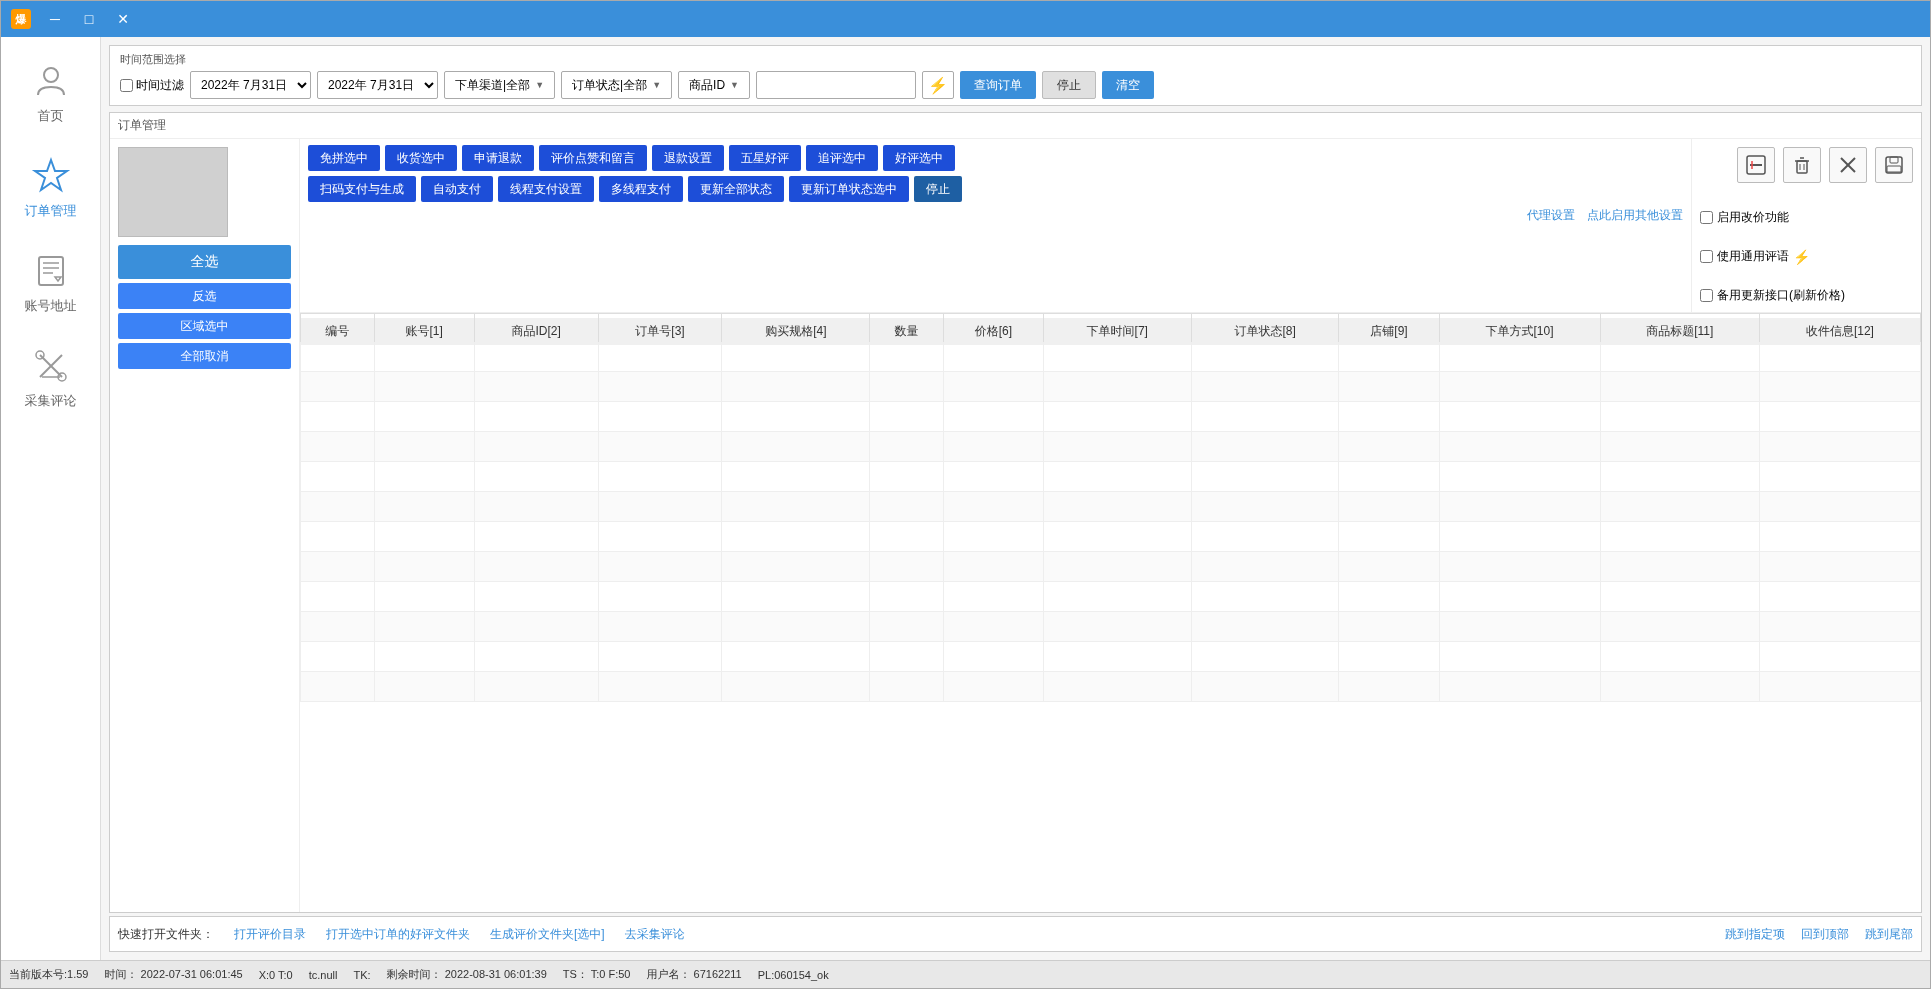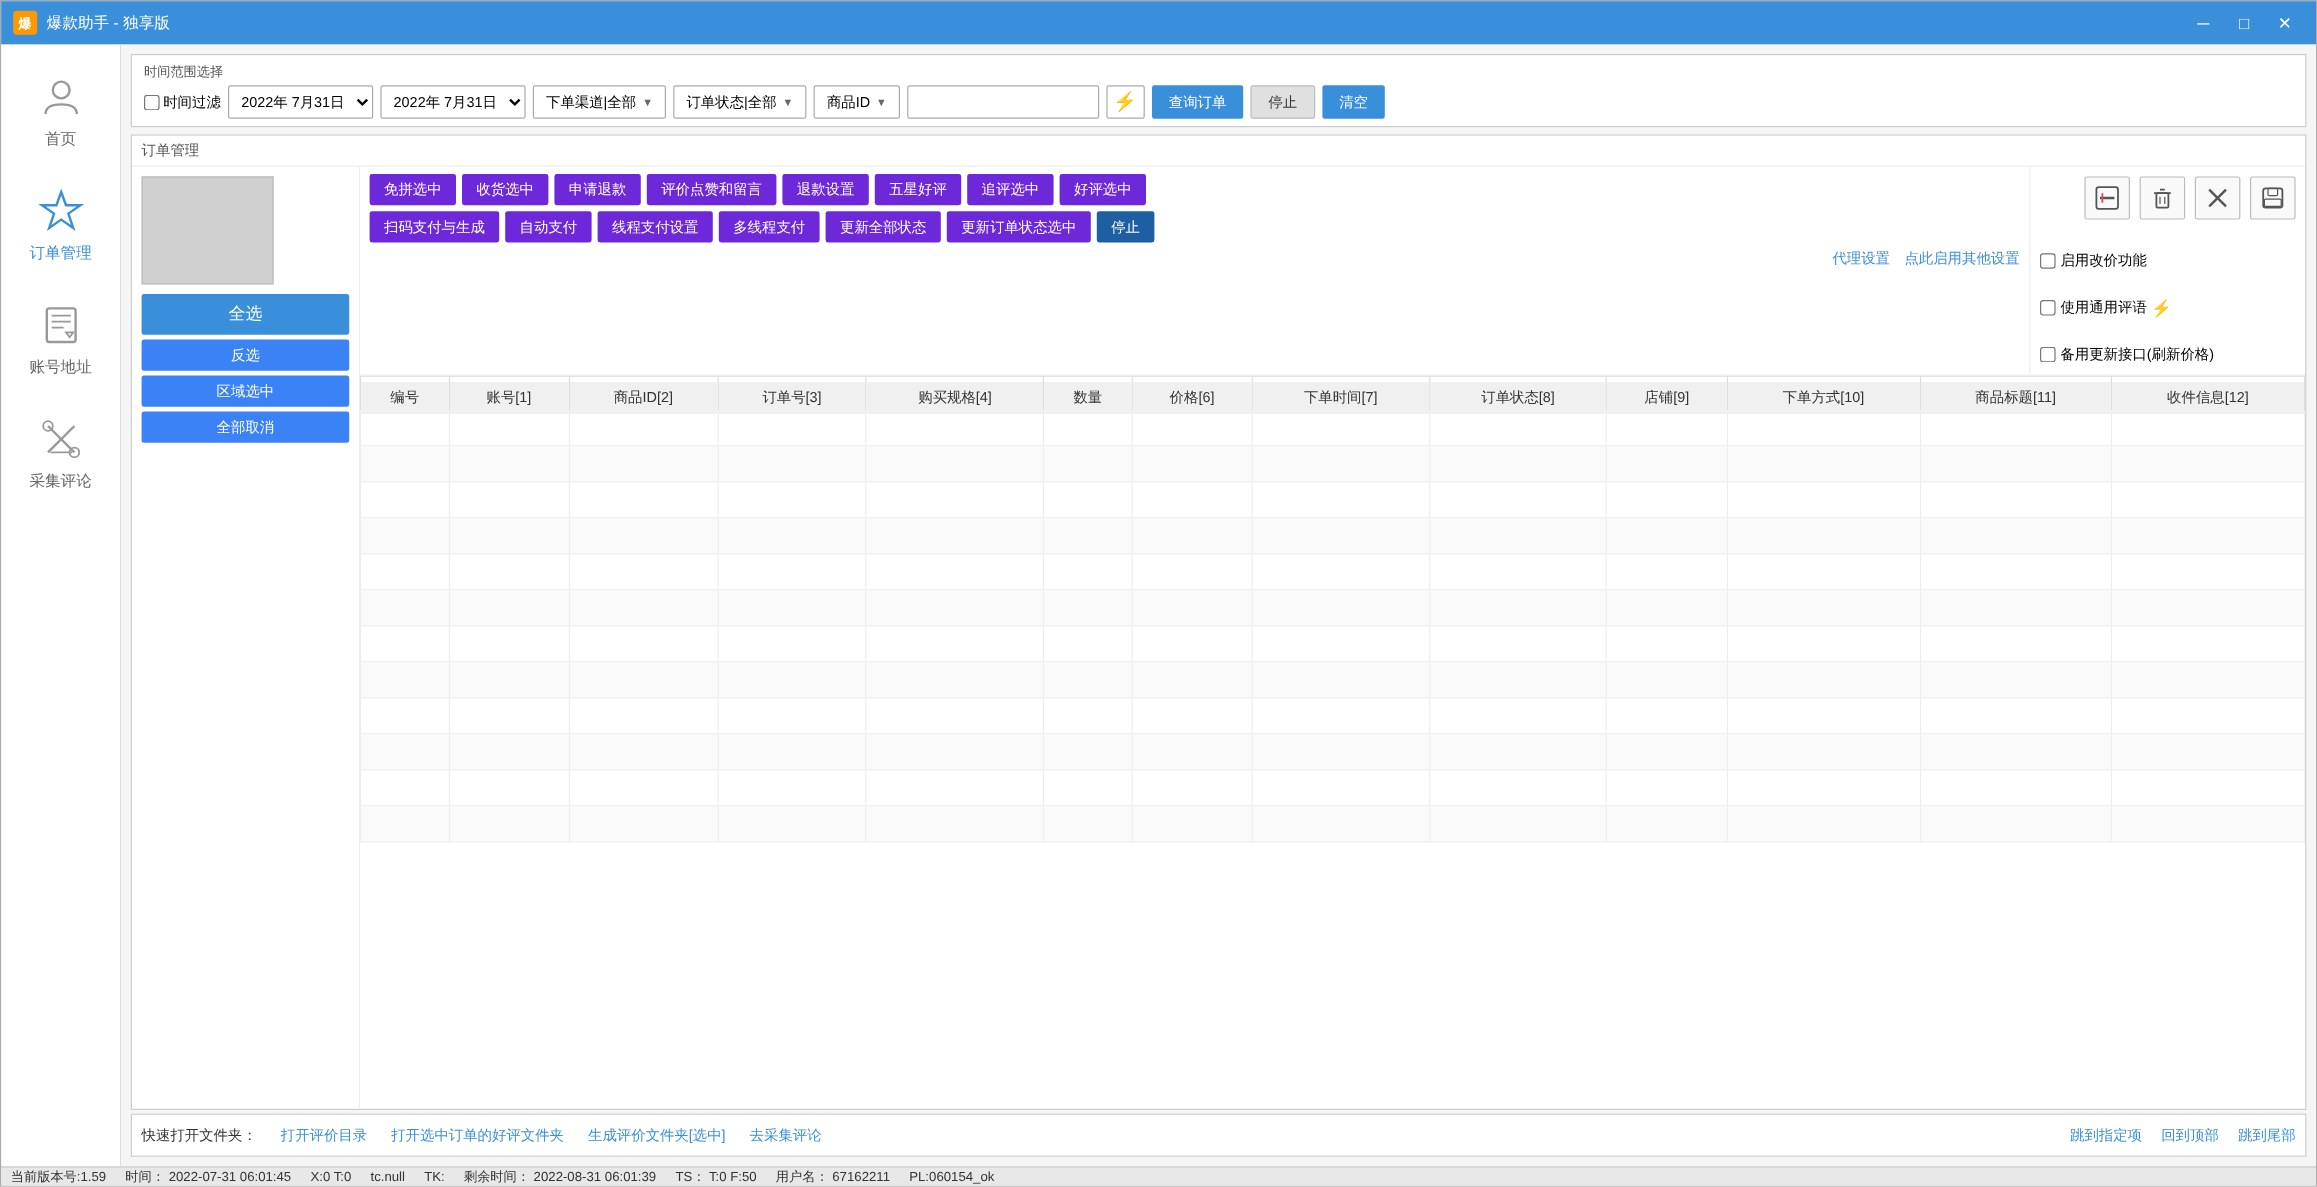--- a/index.html
+++ b/index.html
@@ -277,21 +277,21 @@
       width: 100%;
     }
     .action-row {
       display: flex;
       flex-wrap: wrap;
       gap: 5px;
       align-items: center;
     }
     .action-btn {
       height: 26px;
-      background: #6d28d9;
+      background: #1d4ed8;
       color: white;
       border: none;
       padding: 0 12px;
       font-size: 12px;
       cursor: pointer;
       border-radius: 2px;
       white-space: nowrap;
     }
     .action-btn-stop {
       height: 26px;
@@ -443,21 +443,21 @@
       white-space: nowrap;
     }
     .quick-right {
       margin-left: auto;
       display: flex;
       gap: 16px;
     }
 
     
     .statusbar {
-      height: 16px;
+      height: 28px;
       background: #e8e8e8;
       border-top: 1px solid #ccc;
       display: flex;
       align-items: center;
       padding: 0 8px;
       gap: 16px;
       font-size: 11px;
       color: #333;
       flex-shrink: 0;
     }
@@ -489,21 +489,20 @@
       gap: 5px;
     }
   </style>
 </head>
 <body>
 
 <div class="window">
 
   <div class="titlebar">
     <div class="titlebar-icon">爆</div>
-    <span class="titlebar-title">爆款助手 - 独享版</span>
     <div class="titlebar-controls">
       <button class="titlebar-btn">─</button>
       <button class="titlebar-btn">□</button>
       <button class="titlebar-btn close">✕</button>
     </div>
   </div>
 
   <div class="main-layout">
 
     <div class="sidebar">

